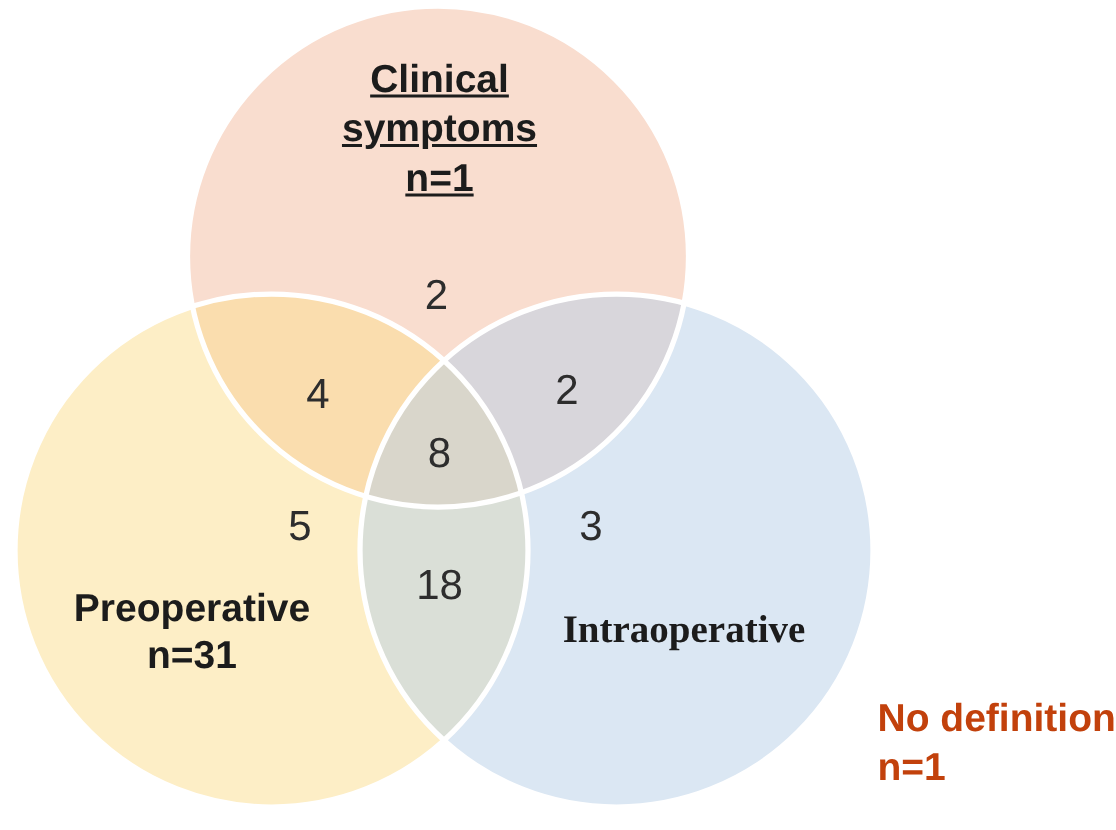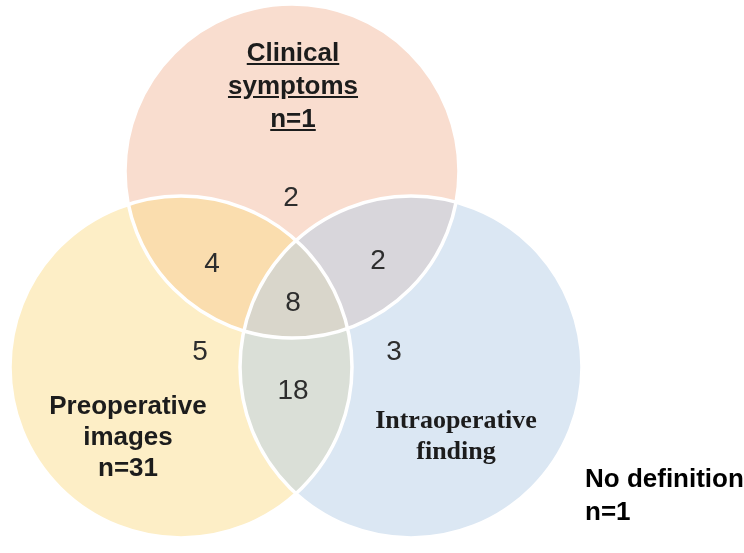--- a/index.html
+++ b/index.html
@@ -38,21 +38,21 @@
     transform: translate(-50%, -50%);
     font-size: 28px;
     font-weight: normal;
     color: #2d2d2d;
   }
   .outside-note {
     position: absolute;
     font-weight: bold;
     font-size: 26px;
     line-height: 33px;
-    color: #000000;
+    color: #c2410c;
     text-align: left;
     white-space: nowrap;
   }
 </style>
 </head>
 <body>
 
 <div class="figure">
 
   <svg class="venn-svg" width="744" height="553" viewBox="0 0 744 553">
@@ -67,27 +67,25 @@
   </svg>
 
   <div class="set-label" style="left:293px; top:36px;text-decoration:underline;">
     <div>Clinical</div>
     <div>symptoms</div>
     <div>n=1</div>
   </div>
 
   <div class="set-label lower" style="left:128px; top:390px;">
     <div>Preoperative</div>
-    <div>images</div>
     <div>n=31</div>
   </div>
 
   <div class="set-label lower" style="left:456px; top:404px;font-family:Liberation Serif, serif;">
     <div>Intraoperative</div>
-    <div>finding</div>
   </div>
 
   <div class="num" style="left:291px; top:197px;">2</div>
   <div class="num" style="left:212px; top:263px;">4</div>
   <div class="num" style="left:378px; top:260px;">2</div>
   <div class="num" style="left:293px; top:302px;">8</div>
   <div class="num" style="left:200px; top:351px;">5</div>
   <div class="num" style="left:394px; top:351px;">3</div>
   <div class="num" style="left:293px; top:390px;">18</div>
 

